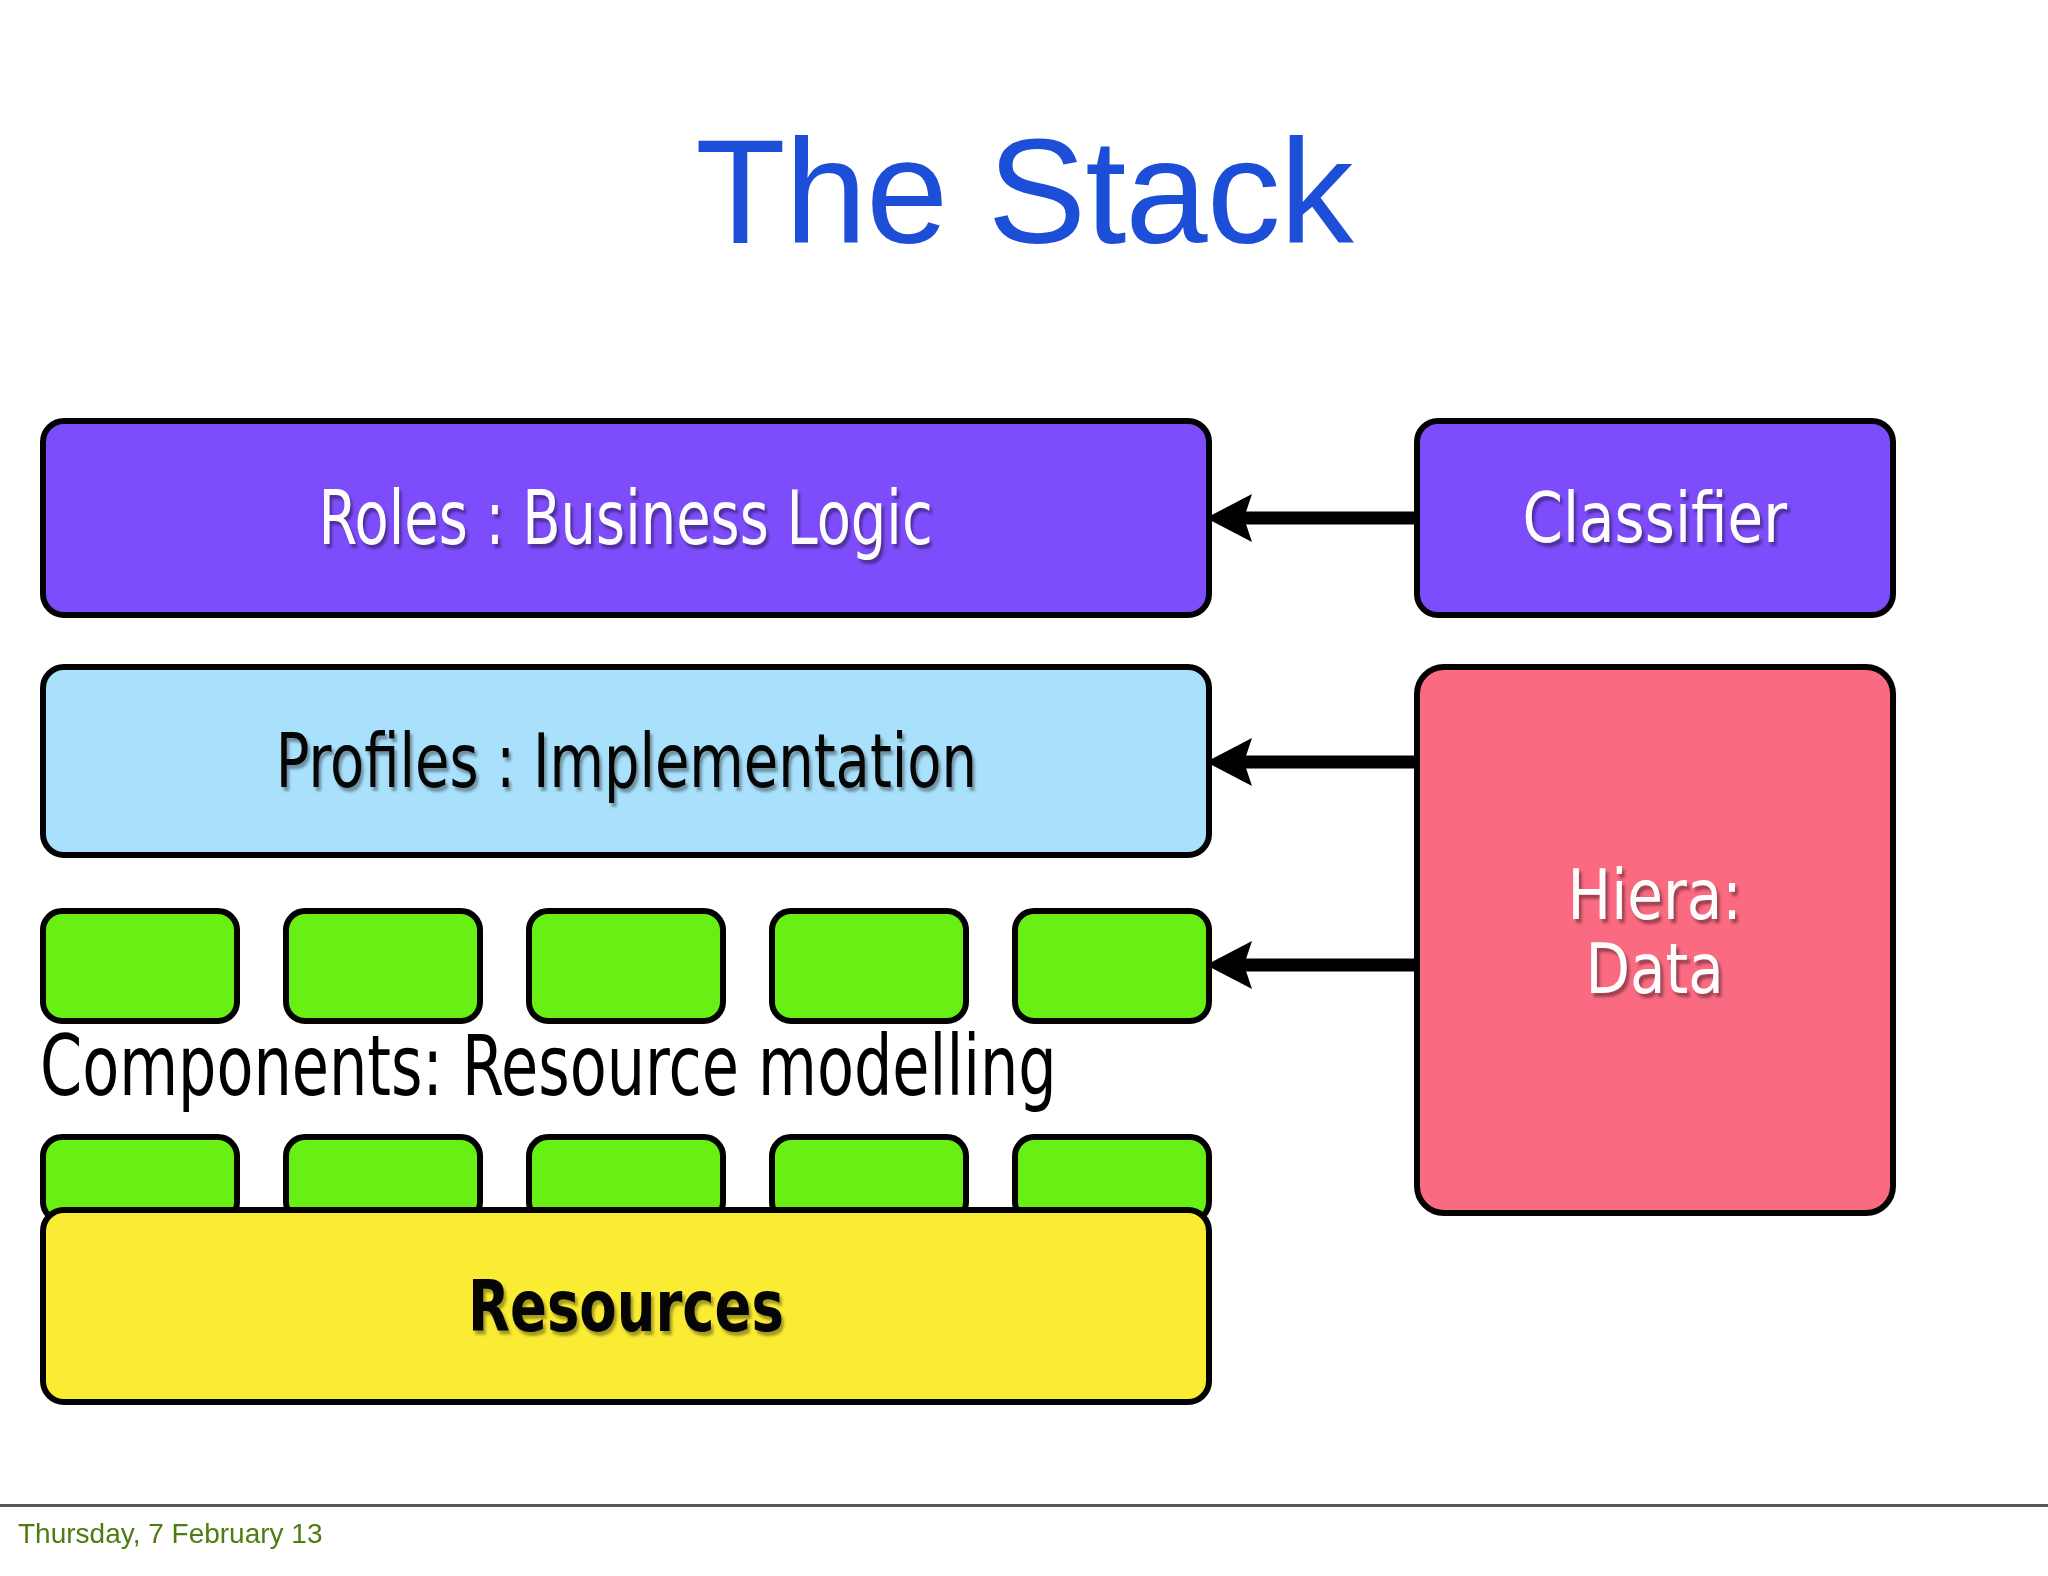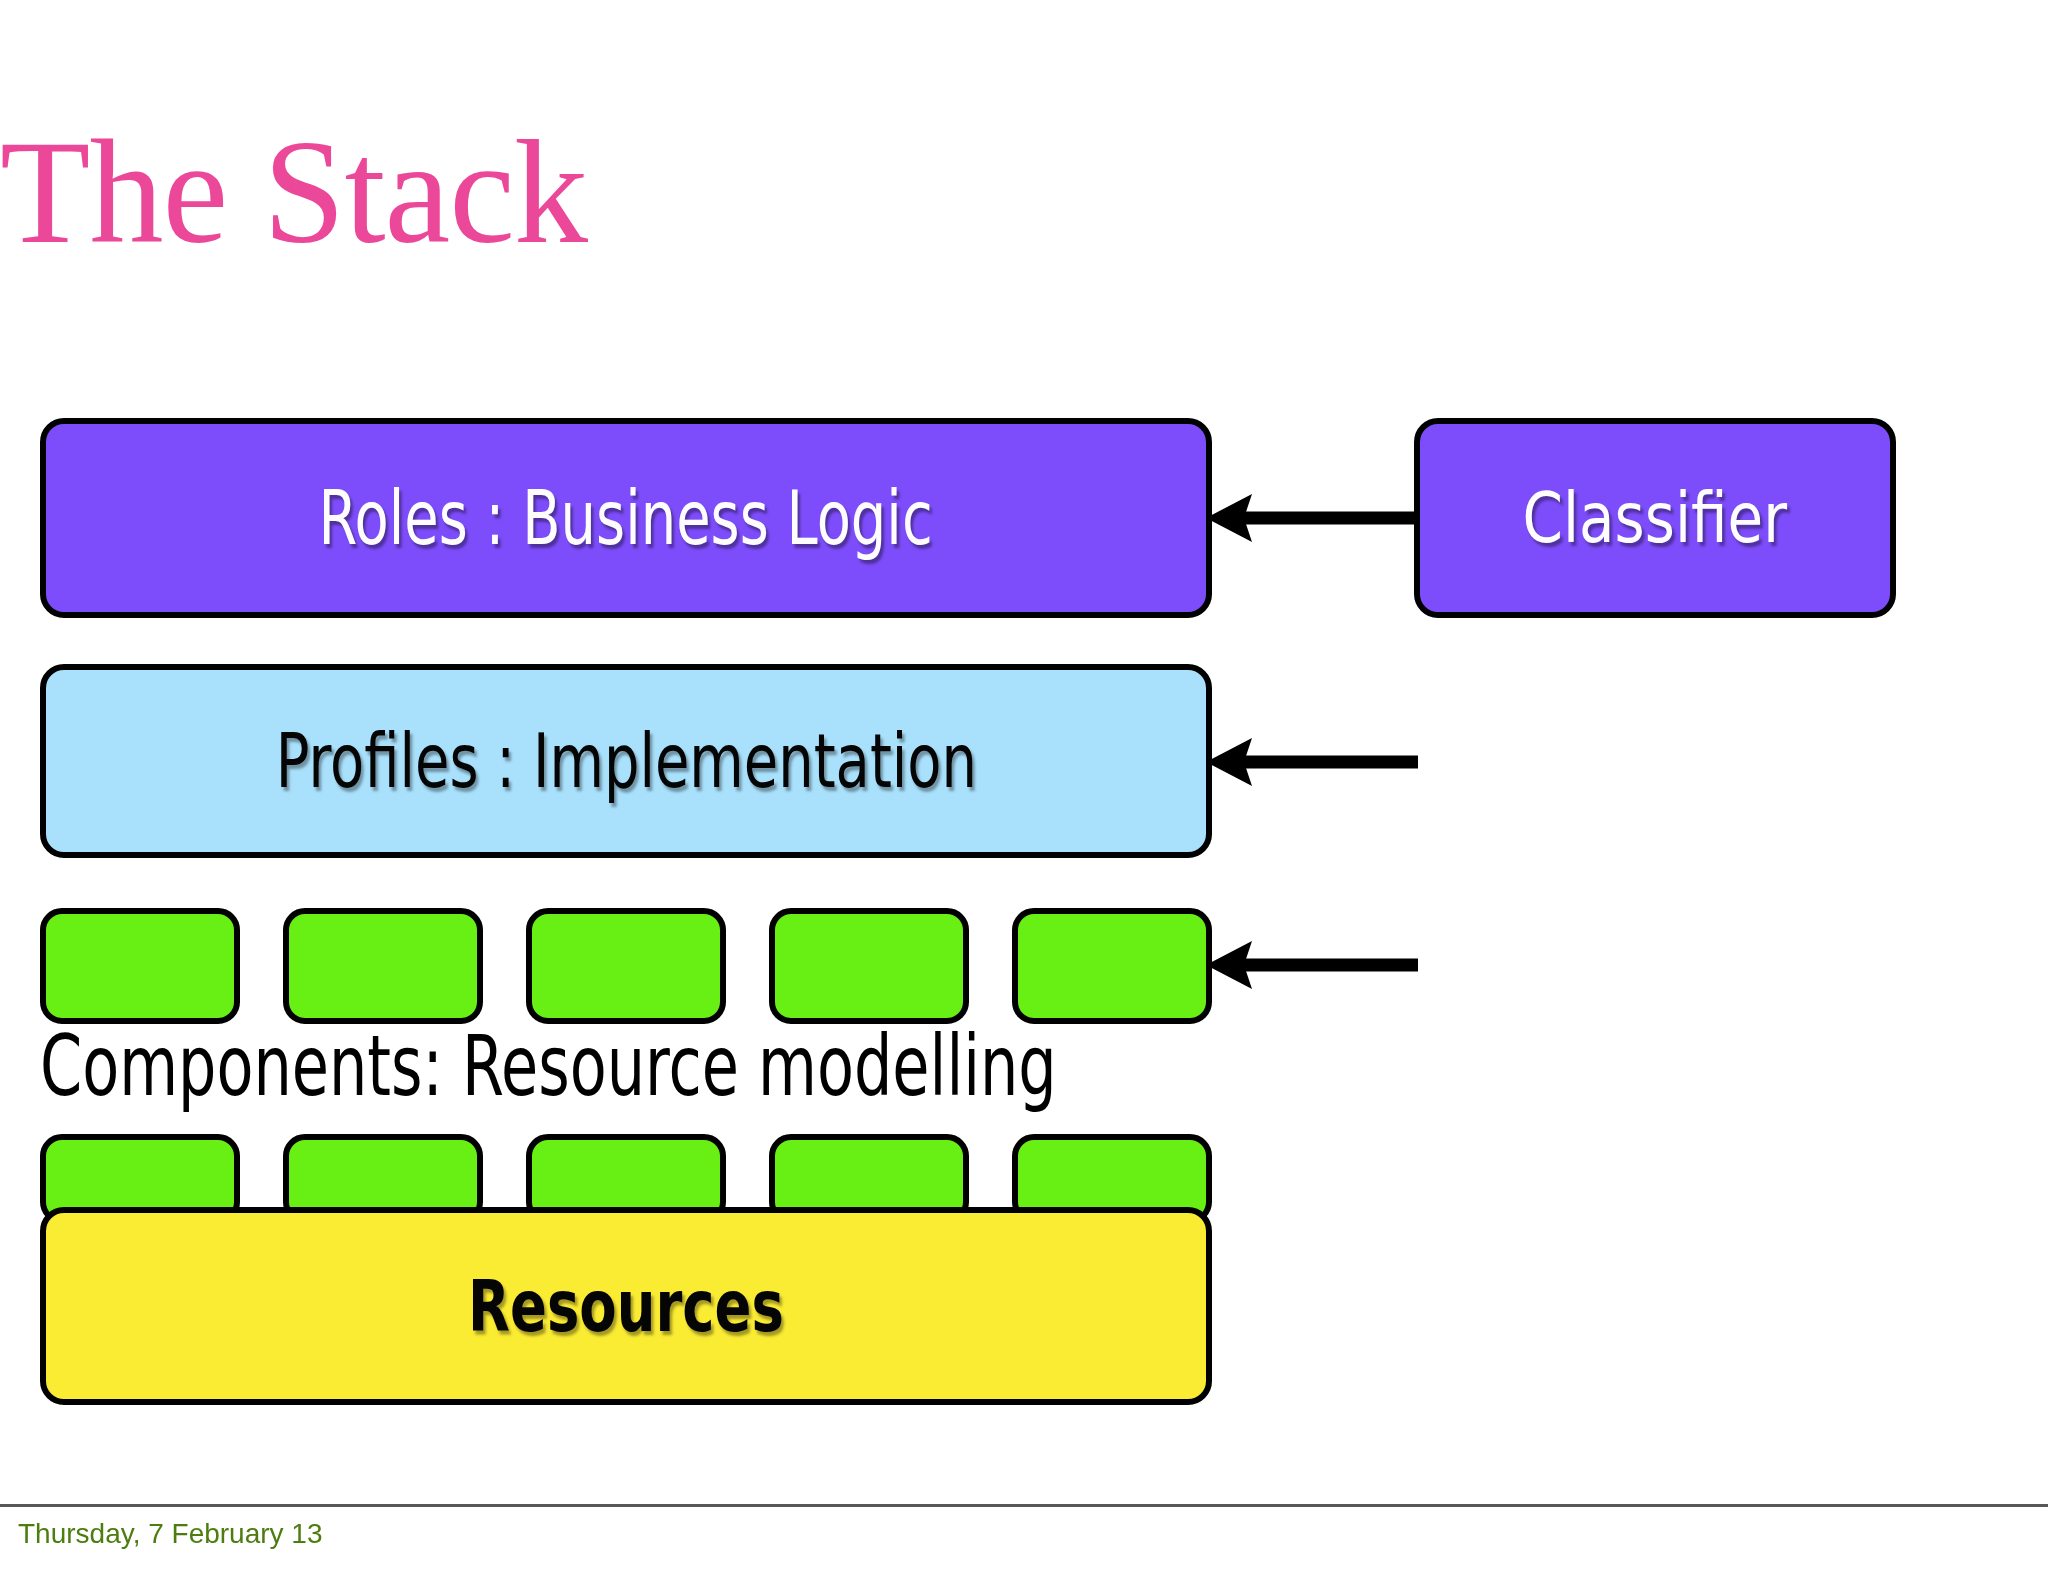--- a/index.html
+++ b/index.html
@@ -2,27 +2,27 @@
 <html><head>
 <meta charset="utf-8">
 <style>
   html,body{margin:0;padding:0;background:#ffffff;}
   body{width:2048px;height:1576px;font-family:"Liberation Sans",sans-serif;overflow:hidden;}
   #slide{position:relative;width:2048px;height:1576px;background:#fff;}
 
   
   #title{
     position:absolute;left:0;top:118px;width:2048px;
-    text-align:left;
-    font-family:Liberation Serif, serif;
+    text-align:center;
+    font-family:Liberation Sans, sans-serif;
     font-weight:400;
     font-size:148px;
     line-height:1.0;
     letter-spacing:-1px;
-    color:#ec4899;
+    color:#1d4ed8;
     white-space:nowrap;
   }
 
   
   .box{
     position:absolute;
     box-sizing:border-box;
     border:6px solid #000;
     border-radius:22px;
     display:flex;
@@ -113,20 +113,24 @@
 
   <svg class="arrow" style="left:1196px;top:478px;" width="230" height="80" viewBox="0 0 230 80">
     <line x1="222" y1="40" x2="42" y2="40" stroke="#000" stroke-width="13"></line>
     <polygon points="10,40 56,16 48,40 56,64" fill="#000"></polygon>
   </svg>
 
   <div class="box" id="profiles-box">
     <span class="lbl lbl-black">Profiles : Implementation</span>
   </div>
 
+  <div class="box" id="hiera-box">
+    <span class="lbl lbl-white">Hiera:
+Data</span>
+  </div>
 
   <svg class="arrow" style="left:1196px;top:722px;" width="230" height="80" viewBox="0 0 230 80">
     <line x1="222" y1="40" x2="42" y2="40" stroke="#000" stroke-width="13"></line>
     <polygon points="10,40 56,16 48,40 56,64" fill="#000"></polygon>
   </svg>
 
   <svg class="arrow" style="left:1196px;top:925px;" width="230" height="80" viewBox="0 0 230 80">
     <line x1="222" y1="40" x2="42" y2="40" stroke="#000" stroke-width="13"></line>
     <polygon points="10,40 56,16 48,40 56,64" fill="#000"></polygon>
   </svg>

